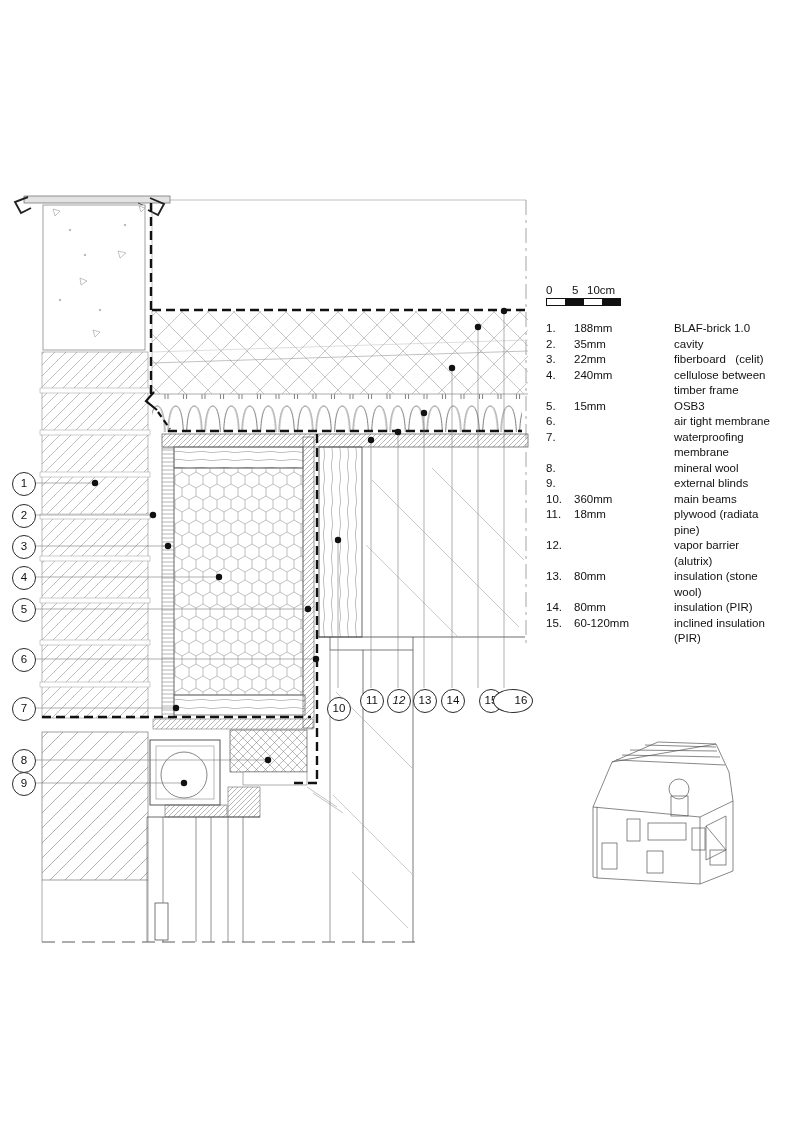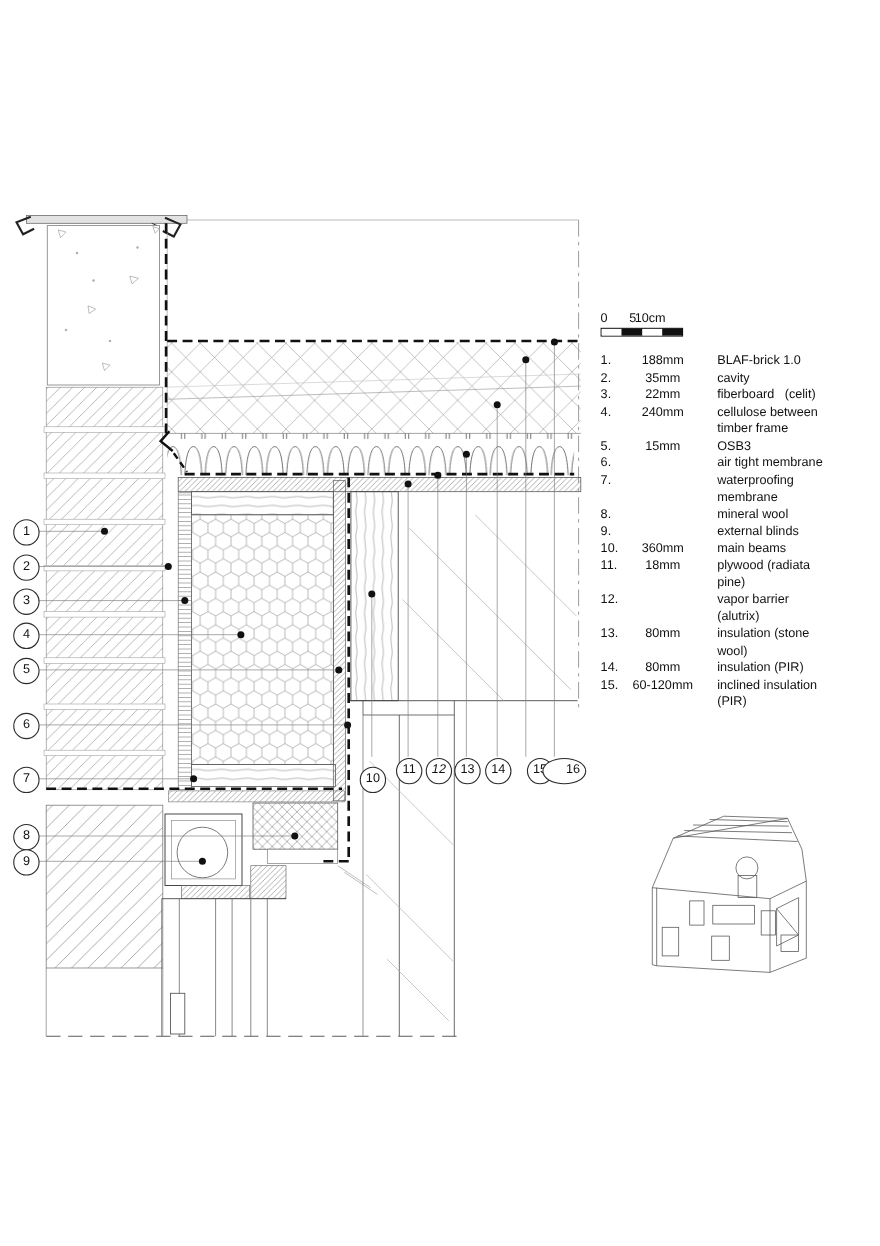--- a/index.html
+++ b/index.html
@@ -7,32 +7,32 @@
        font-family:"Liberation Sans", sans-serif;color:#111;}
   #drawing{position:absolute;left:0;top:0;}
   
   .callout{position:absolute;width:22px;height:22px;border:1.2px solid #2b2b2b;
            border-radius:50%;background:#fff;display:flex;align-items:center;
            justify-content:center;font-size:11.5px;line-height:1;color:#111;}
   
   #scalebar{position:absolute;left:546px;top:284px;width:90px;height:24px;
             font-size:11.5px;color:#111;}
   #scalebar .lbl{position:absolute;top:0;}
-  #sb-l0{left:0;} #sb-l5{left:26px;} #sb-l10{left:31px;}
+  #sb-l0{left:0;} #sb-l5{left:26px;} #sb-l10{left:41px;}
   #sb-bar{position:absolute;left:0;top:14px;width:73px;height:6px;
           border:1px solid #111;display:flex;}
   #sb-bar div{flex:1;}
   .sb-w{background:#fff;} .sb-b{background:#111;}
   
   #legend{position:absolute;left:546px;top:321px;width:245px;
           font-size:11.5px;line-height:15.5px;color:#111;}
   .lrow{display:flex;align-items:flex-start;}
   .lnum{width:28px;flex:none;}
-  .lsize{width:57px;flex:none;text-align:center;white-space:nowrap;}
-  .lname{margin-left:21px;width:125px;flex:none;white-space:pre-wrap;}
+  .lsize{width:57px;flex:none;text-align:left;white-space:nowrap;}
+  .lname{margin-left:43px;width:125px;flex:none;white-space:pre-wrap;}
 </style>
 </head>
 <body>
 
 <svg id="drawing" width="800" height="1133" viewBox="0 0 800 1133" xmlns="http://www.w3.org/2000/svg">
   <defs>
     <pattern id="patBrick" width="11" height="11" patternUnits="userSpaceOnUse">
       <path d="M-1,12 L12,-1" stroke="#8a8a8a" stroke-width="0.55" fill="none"></path>
     </pattern>
     <pattern id="patBrick2" width="15" height="15" patternUnits="userSpaceOnUse">

